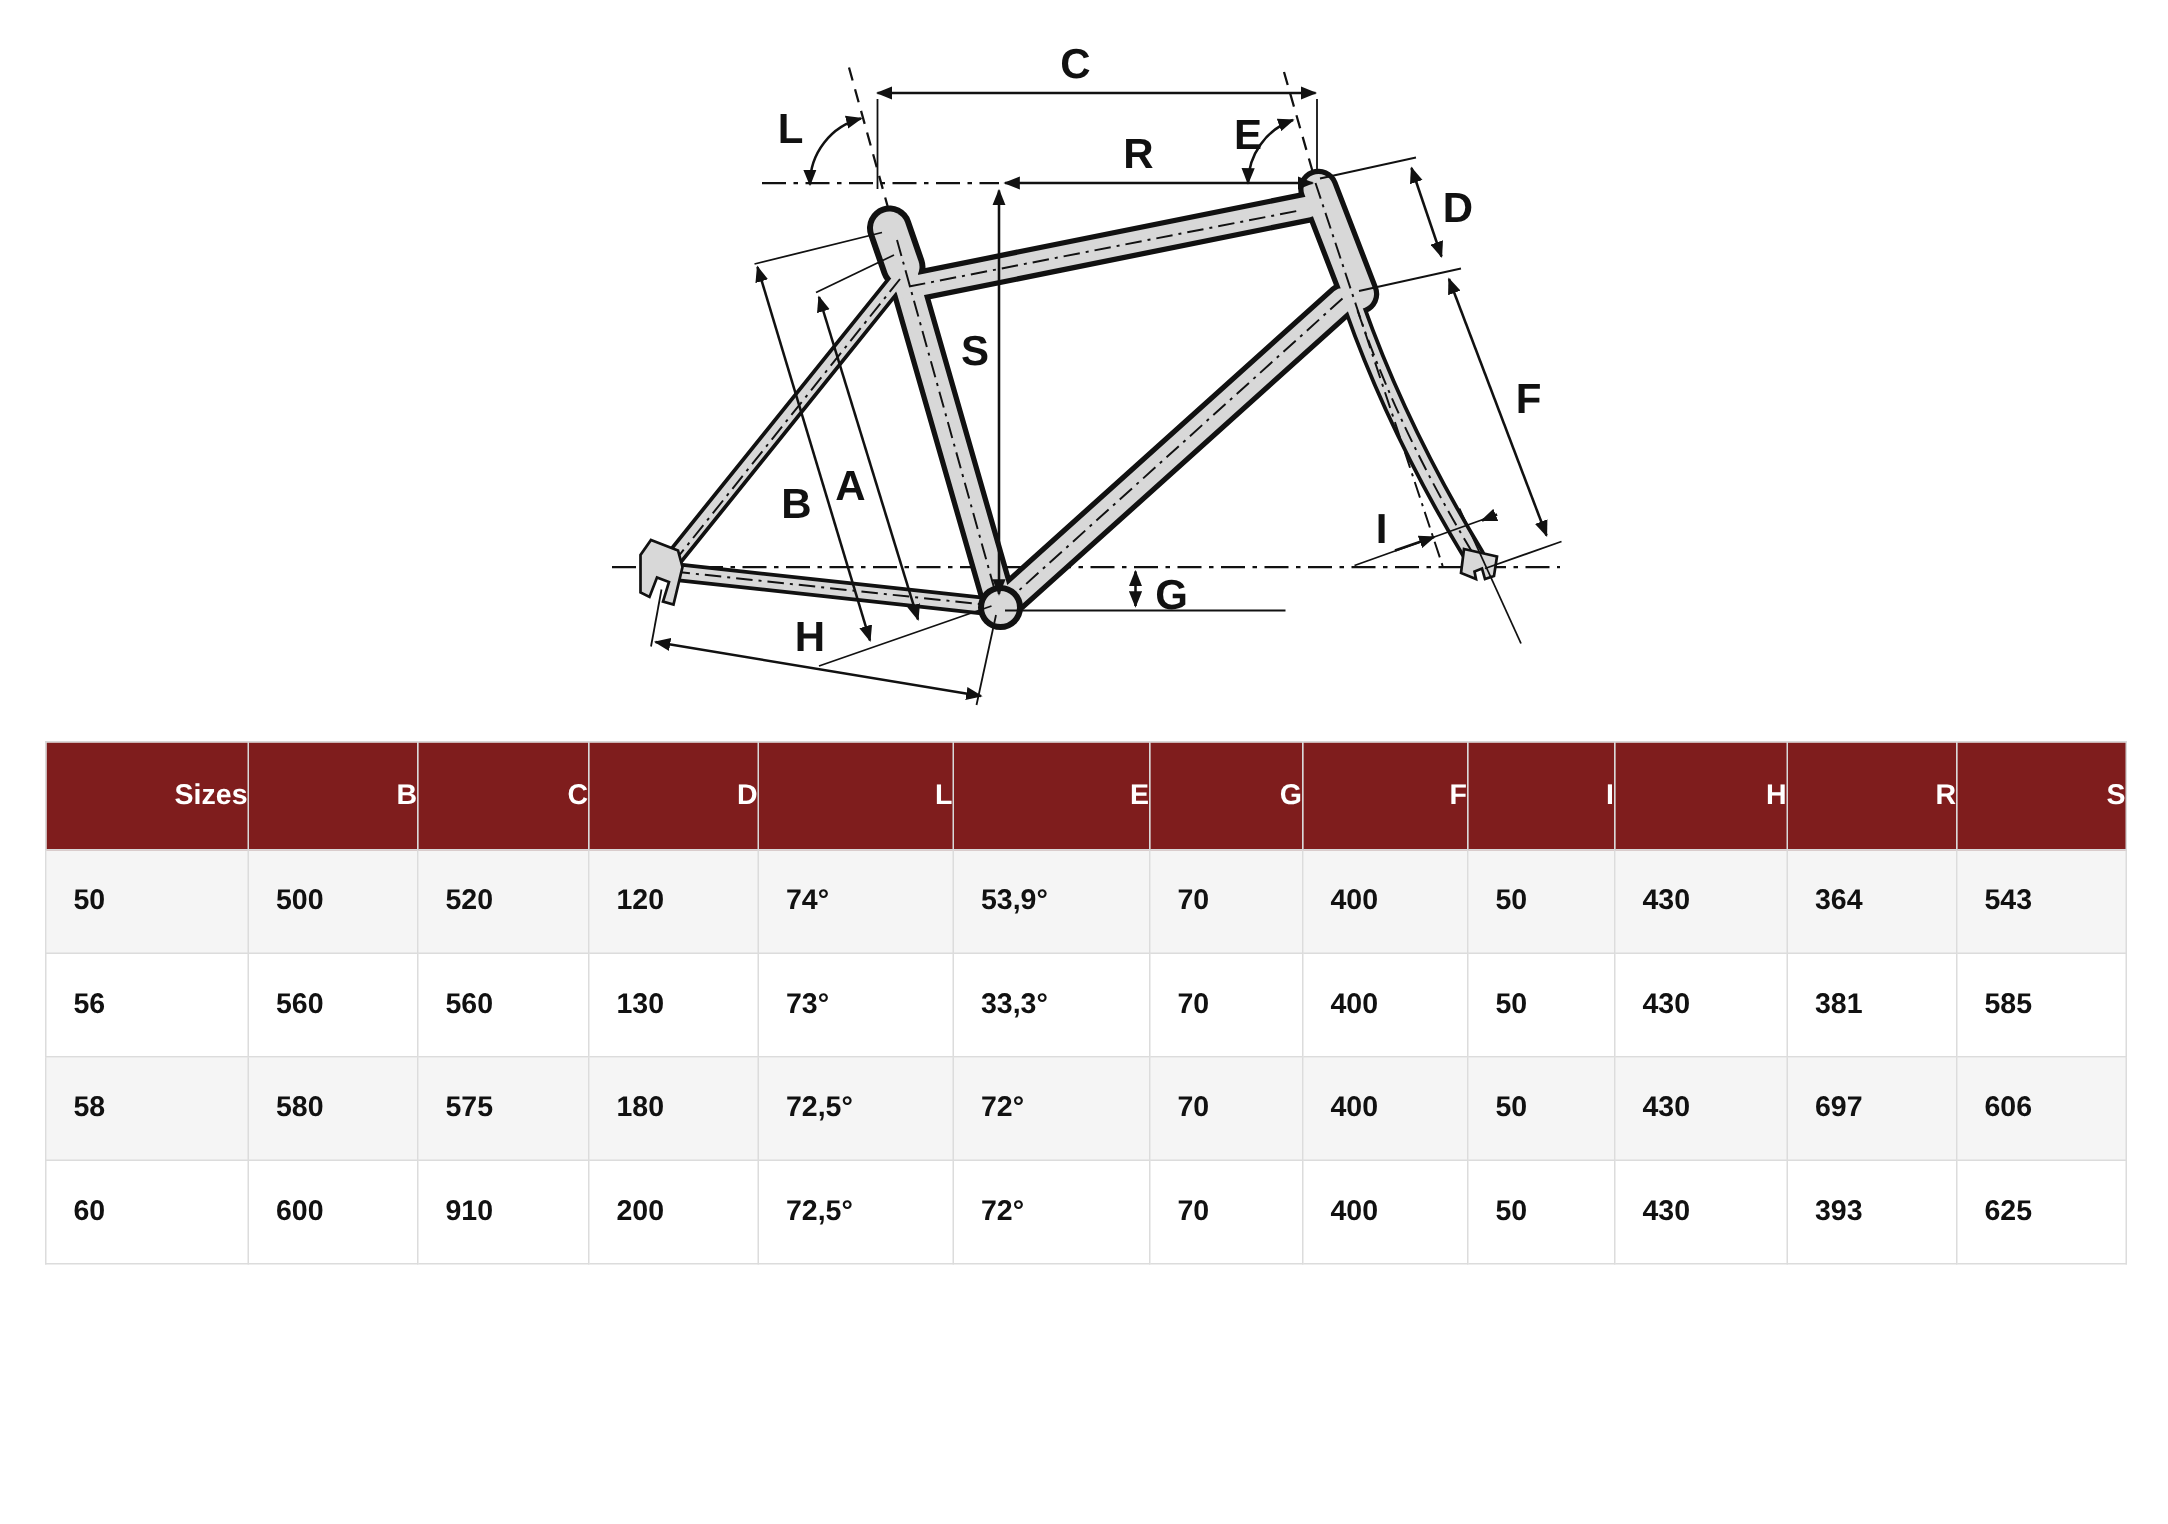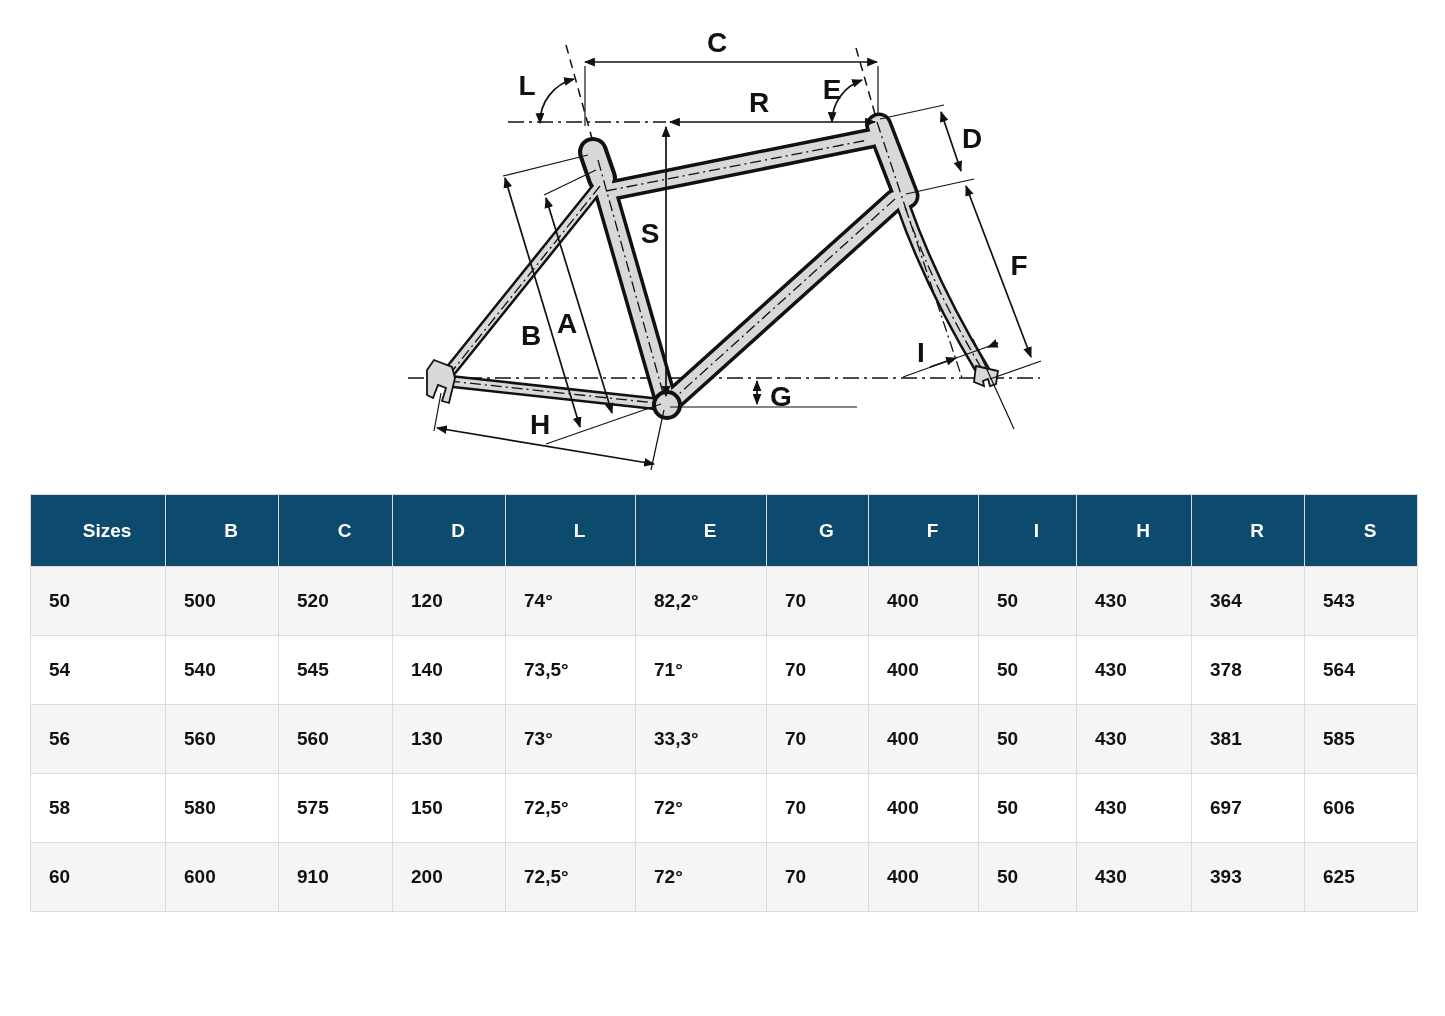--- a/index.html
+++ b/index.html
@@ -1,21 +1,21 @@
 <!DOCTYPE html>
 <html><head>
 <meta charset="utf-8">
 <style>
   html,body{margin:0;padding:0;background:#fff;}
   .stage{position:relative;width:1445px;height:1016px;background:#fff;overflow:hidden;
          font-family:"Liberation Sans",sans-serif;}
   svg.diagram{position:absolute;top:0;left:0;}
   svg.diagram text{font-family:"Liberation Sans",sans-serif;font-weight:bold;font-size:28px;fill:#111;text-anchor:middle;}
   table.geo{position:absolute;top:494px;left:30px;width:1387px;border-collapse:collapse;table-layout:fixed;}
-  table.geo th{background:#0c4a6e;color:#fff;height:71px;text-align:center;padding:0 0 0 18px;
+  table.geo th{background:#7f1d1d;color:#fff;height:71px;text-align:right;padding:0 0 0 18px;
                font-size:19px;font-weight:bold;border:1px solid #d8d8d8;}
   table.geo td{height:68px;text-align:left;padding:0 0 0 18px;font-size:19px;font-weight:bold;
                color:#111;border:1px solid #dcdcdc;background:#fff;}
   table.geo tbody tr:nth-child(odd) td{background:#f5f5f5;}
 </style>
 </head>
 <body>
 
 <div class="stage">
 
@@ -146,61 +146,47 @@
         <th>S</th>
       </tr>
     </thead>
     <tbody>
       <tr>
         <td>50</td>
         <td>500</td>
         <td>520</td>
         <td>120</td>
         <td>74°</td>
-        <td>82,2°</td>
+        <td>53,9°</td>
         <td>70</td>
         <td>400</td>
         <td>50</td>
         <td>430</td>
         <td>364</td>
         <td>543</td>
-      </tr>
-      <tr>
-        <td>54</td>
-        <td>540</td>
-        <td>545</td>
-        <td>140</td>
-        <td>73,5°</td>
-        <td>71°</td>
-        <td>70</td>
-        <td>400</td>
-        <td>50</td>
-        <td>430</td>
-        <td>378</td>
-        <td>564</td>
       </tr>
       <tr>
         <td>56</td>
         <td>560</td>
         <td>560</td>
         <td>130</td>
         <td>73°</td>
         <td>33,3°</td>
         <td>70</td>
         <td>400</td>
         <td>50</td>
         <td>430</td>
         <td>381</td>
         <td>585</td>
       </tr>
       <tr>
         <td>58</td>
         <td>580</td>
         <td>575</td>
-        <td>150</td>
+        <td>180</td>
         <td>72,5°</td>
         <td>72°</td>
         <td>70</td>
         <td>400</td>
         <td>50</td>
         <td>430</td>
         <td>697</td>
         <td>606</td>
       </tr>
       <tr>

